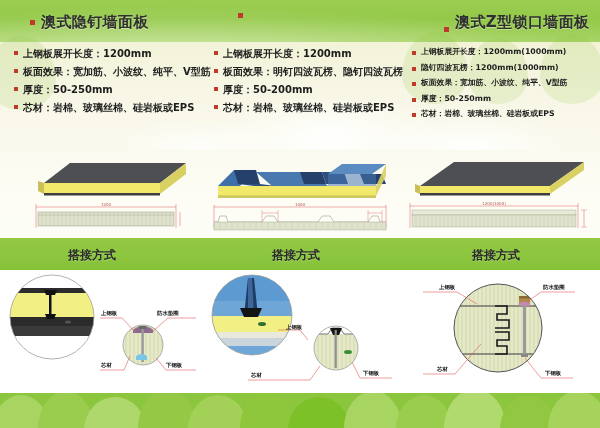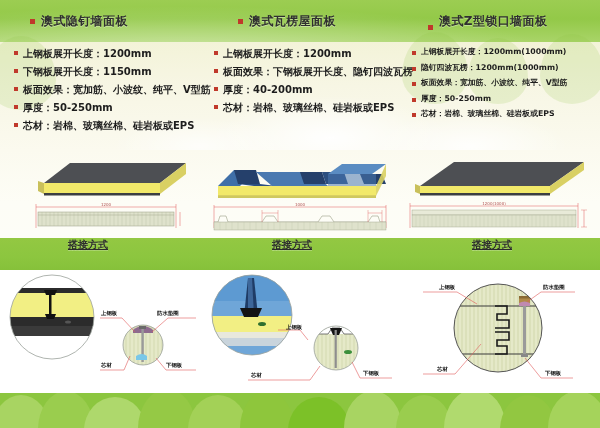--- a/index.html
+++ b/index.html
@@ -22,26 +22,26 @@
     background:linear-gradient(180deg,#9ccd52 0%,#93c948 45%,#a9d468 100%);
   }
   .hdrglow{
     position:absolute;top:0;left:0;width:600px;height:42px;
     background:radial-gradient(ellipse at 30% 120%, rgba(255,255,255,.34), rgba(255,255,255,0) 62%);
   }
 
   .titles{position:absolute;top:0;left:0;width:600px;height:42px;}
   .title{
     position:absolute;top:13px;display:flex;align-items:center;gap:6px;
-    font-size:12px;font-weight:bold;color:#2f2f2f;letter-spacing:.4px;
+    font-size:15px;font-weight:bold;color:#2f2f2f;letter-spacing:.4px;
     text-shadow:0 1px 0 rgba(255,255,255,.35);
     white-space:nowrap;
   }
   .title .sq{width:5px;height:5px;background:#c0392b;display:inline-block;flex:none;}
-  .t1{left:30px;} .t2{left:238px;} .t3{left:428px;align-items:flex-end;}
+  .t1{left:30px;} .t2{left:238px;} .t3{left:444px;align-items:flex-end;}
 
   
   .specbg{
     position:absolute;top:42px;left:0;width:600px;height:108px;
     background:linear-gradient(180deg,#f3f3d8 0%,#f7f6e4 40%,#fbfaef 100%);
   }
   .specbg .mist{
     position:absolute;inset:0;
     background:
       radial-gradient(ellipse 170px 60px at 330px 96px, rgba(255,255,255,.95), rgba(255,255,255,0) 70%),
@@ -74,22 +74,22 @@
   }
   .panelbox{position:absolute;top:150px;height:88px;}
   .p1{left:0;width:200px;} .p2{left:200px;width:200px;} .p3{left:400px;width:200px;}
 
   
   .lapbar{
     position:absolute;top:238px;left:0;width:600px;height:32px;
     background:linear-gradient(180deg,#93c842 0%,#8cc63f 60%,#86c13a 100%);
   }
   .lapbar .lbl{
-    position:absolute;top:0;font-size:10px;font-weight:bold;color:#2b2b2b;
-    white-space:nowrap;text-shadow:0 1px 0 rgba(255,255,255,.22);text-decoration:underline;
+    position:absolute;top:9px;font-size:12px;font-weight:bold;color:#2b2b2b;
+    white-space:nowrap;text-shadow:0 1px 0 rgba(255,255,255,.22);
   }
   .l1{left:68px;} .l2{left:272px;} .l3{left:472px;}
 
   
   .detailarea{
     position:absolute;top:270px;left:0;width:600px;height:123px;
     background:#ffffff;
   }
   .dcol{position:absolute;top:0;height:123px;}
   .d1{left:0;width:200px;} .d2{left:200px;width:195px;} .d3{left:395px;width:205px;}
@@ -122,21 +122,20 @@
     <div class="hdrglow"></div>
   </div>
 
   <div class="titles">
     <div class="title t1">
       <span class="sq"></span>
       <span>澳式隐钉墙面板</span>
     </div>
     <div class="title t2">
       <span class="sq"></span>
-      <span>澳式瓦楞屋面板</span>
     </div>
     <div class="title t3">
       <span class="sq"></span>
       <span>澳式Z型锁口墙面板</span>
     </div>
   </div>
 
   <div class="specbg">
     <div class="ghostleaf" style="left:-14px;top:-6px;width:70px;height:74px;"></div>
     <div class="ghostleaf" style="left:402px;top:-10px;width:66px;height:72px;"></div>
@@ -147,48 +146,44 @@
 
   <div class="cols">
 
     <div class="col c1">
       <div class="spec">
           <span class="sq"></span>
           <span>上钢板展开长度：1200mm</span>
         </div>
       <div class="spec">
           <span class="sq"></span>
-          <span>下钢板展开长度：1150mm</span>
-        </div>
-      <div class="spec">
-          <span class="sq"></span>
           <span>板面效果：宽加筋、小波纹、纯平、V型筋</span>
         </div>
       <div class="spec">
           <span class="sq"></span>
           <span>厚度：50-250mm</span>
         </div>
       <div class="spec">
           <span class="sq"></span>
           <span>芯材：岩棉、玻璃丝棉、硅岩板或EPS</span>
         </div>
     </div>
 
     <div class="col c2">
       <div class="spec">
           <span class="sq"></span>
           <span>上钢板展开长度：1200mm</span>
         </div>
       <div class="spec">
           <span class="sq"></span>
-          <span>板面效果：下钢板展开长度、隐钉四波瓦楞</span>
-        </div>
-      <div class="spec">
-          <span class="sq"></span>
-          <span>厚度：40-200mm</span>
+          <span>板面效果：明钉四波瓦楞、隐钉四波瓦楞</span>
+        </div>
+      <div class="spec">
+          <span class="sq"></span>
+          <span>厚度：50-200mm</span>
         </div>
       <div class="spec">
           <span class="sq"></span>
           <span>芯材：岩棉、玻璃丝棉、硅岩板或EPS</span>
         </div>
     </div>
 
     <div class="col c3">
       <div class="spec">
           <span class="sq"></span>

